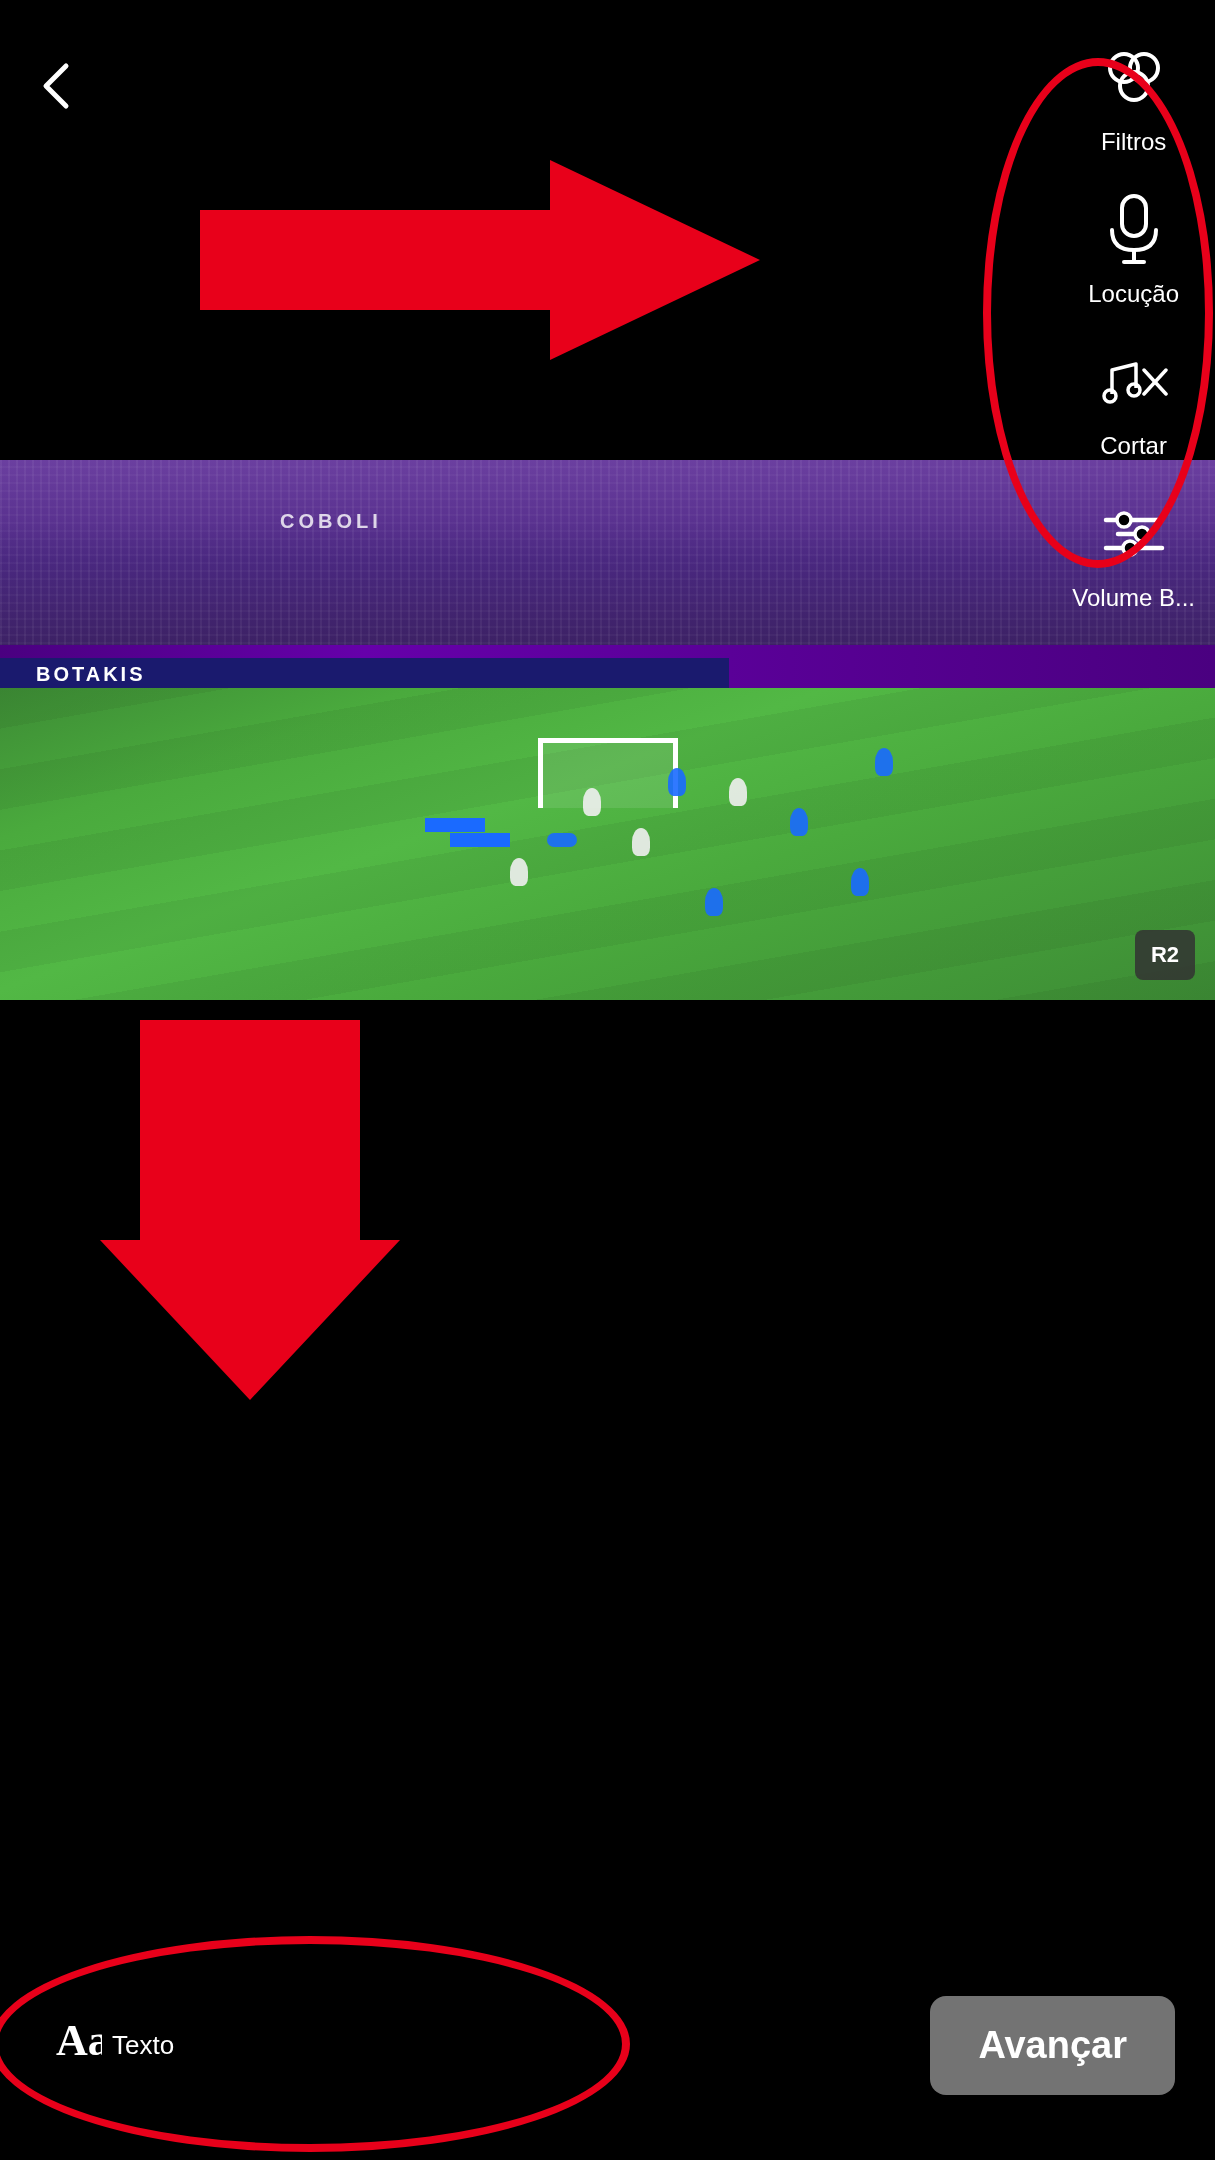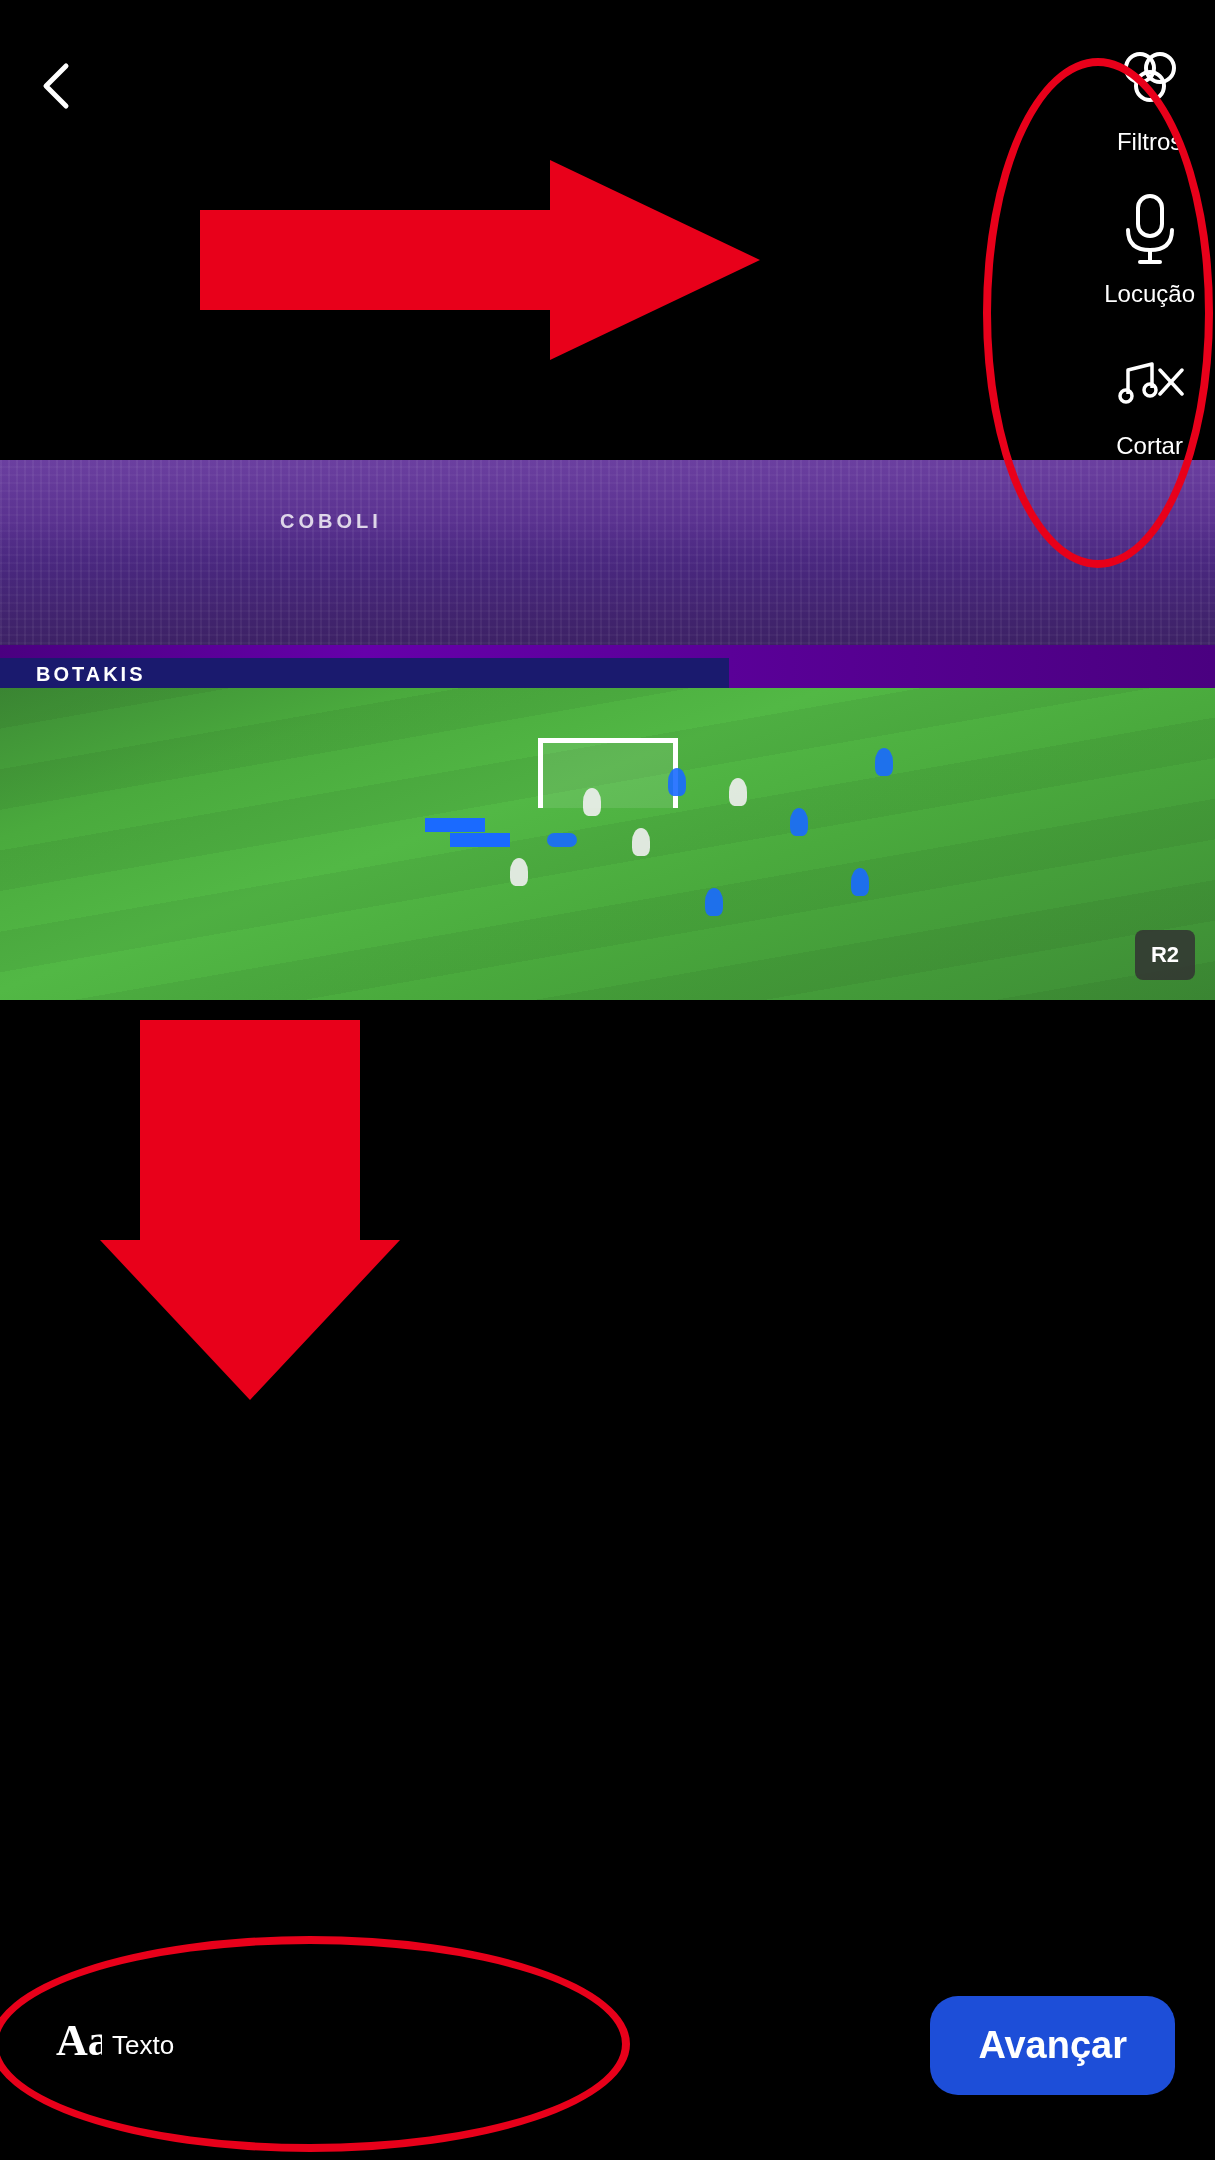--- a/index.html
+++ b/index.html
@@ -317,24 +317,24 @@
       width: 640px;
       height: 216px;
       border: 8px solid #e8001a;
       border-radius: 50%;
       z-index: 25;
       pointer-events: none;
     }
 
     
     .avancar-button {
-      background: #1d4ed8;
+      background: #737373;
       color: #fff;
       border: none;
-      border-radius: 28px;
+      border-radius: 16px;
       padding: 28px 48px;
       font-size: 38px;
       font-weight: 600;
       cursor: pointer;
       margin-left: auto;
       margin-right: 20px;
     }
 
     
     svg {
@@ -388,20 +388,34 @@
         <circle cx="10" cy="46" r="6" fill="none" stroke="white" stroke-width="3.5"></circle>
         <circle cx="34" cy="40" r="6" fill="none" stroke="white" stroke-width="3.5"></circle>
 
         <line x1="44" y1="20" x2="66" y2="44" stroke="white" stroke-width="3.5" stroke-linecap="round"></line>
         <line x1="44" y1="44" x2="66" y2="20" stroke="white" stroke-width="3.5" stroke-linecap="round"></line>
       </svg>
     </div>
     <span class="icon-label">Cortar</span>
   </div>
 
+  <div class="sidebar-item">
+    <div class="icon-wrap">
+      <svg width="64" height="52" viewBox="0 0 64 52">
+        <line x1="4" y1="12" x2="60" y2="12" stroke="white" stroke-width="4.5" stroke-linecap="round"></line>
+        <line x1="16" y1="26" x2="48" y2="26" stroke="white" stroke-width="4.5" stroke-linecap="round"></line>
+        <line x1="4" y1="40" x2="60" y2="40" stroke="white" stroke-width="4.5" stroke-linecap="round"></line>
+
+        <circle cx="22" cy="12" r="7" fill="black" stroke="white" stroke-width="3.5"></circle>
+        <circle cx="40" cy="26" r="7" fill="black" stroke="white" stroke-width="3.5"></circle>
+        <circle cx="28" cy="40" r="7" fill="black" stroke="white" stroke-width="3.5"></circle>
+      </svg>
+    </div>
+    <span class="icon-label">Volume B...</span>
+  </div>
 </div>
 
 <svg class="red-arrow-right" viewBox="0 0 560 200">
   <polygon points="0,50 350,50 350,0 560,100 350,200 350,150 0,150" fill="#e8001a"></polygon>
 </svg>
 
 <div class="video-area">
   <div class="soccer-field">
 
     <div class="crowd-top">

